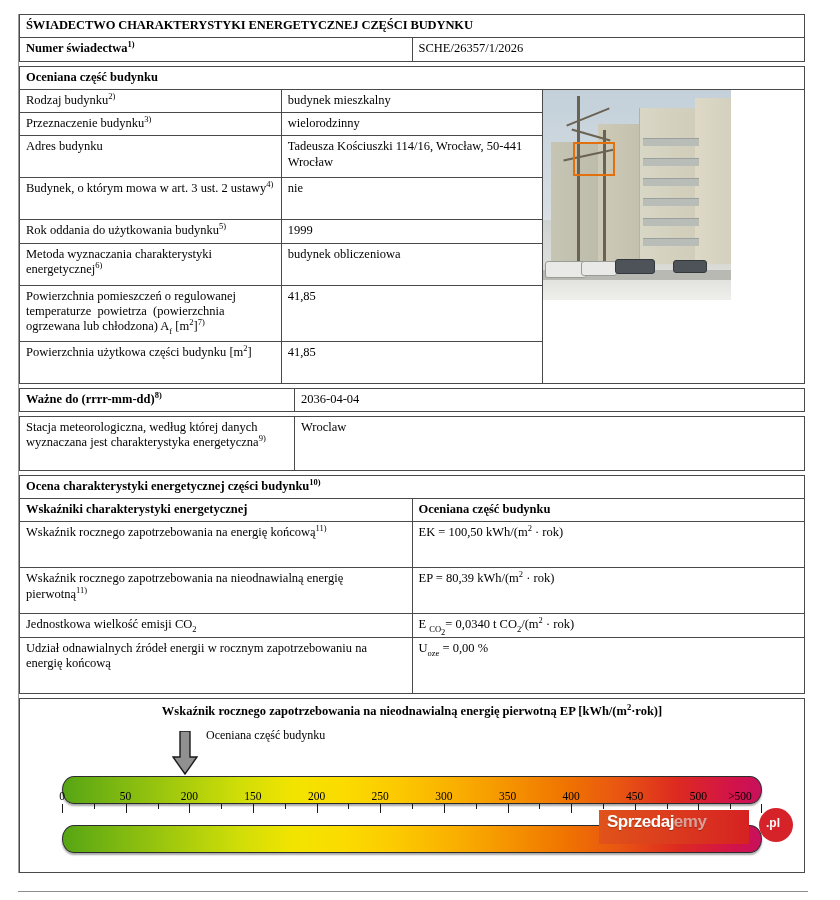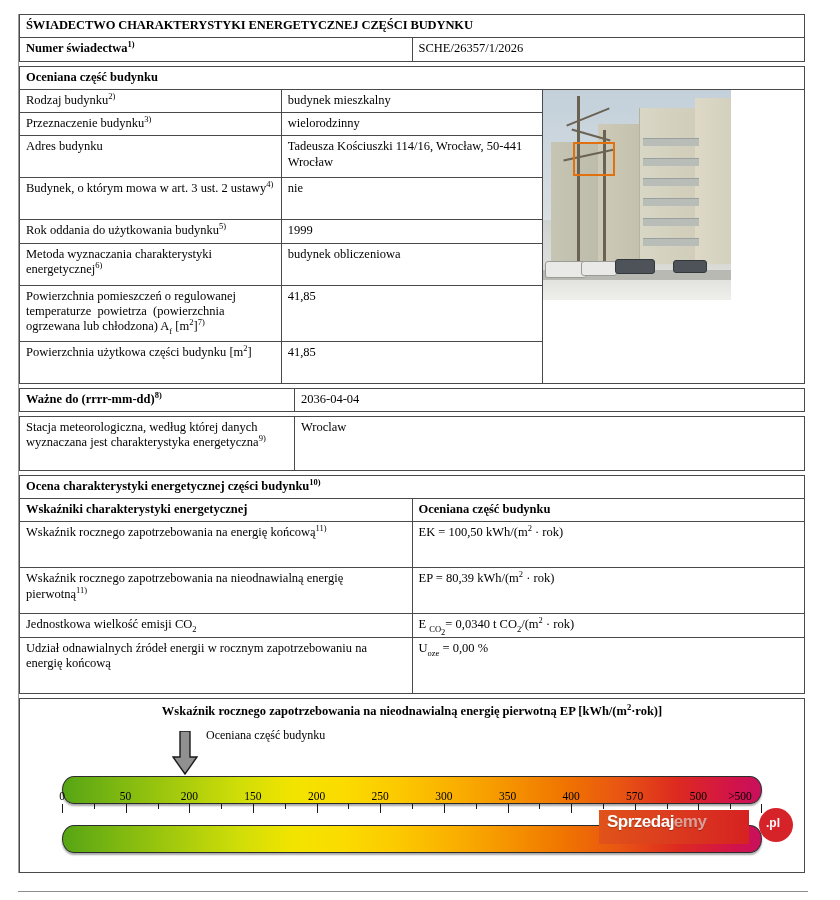--- a/index.html
+++ b/index.html
@@ -354,21 +354,21 @@
         <div class="ticklabels" style="margin-top:-34px;">
           <span class="tlabel" style="left:0px;">0</span>
           <span class="tlabel" style="left:63.6px;">50</span>
           <span class="tlabel" style="left:127.3px;">200</span>
           <span class="tlabel" style="left:190.9px;">150</span>
           <span class="tlabel" style="left:254.5px;">200</span>
           <span class="tlabel" style="left:318.2px;">250</span>
           <span class="tlabel" style="left:381.8px;">300</span>
           <span class="tlabel" style="left:445.5px;">350</span>
           <span class="tlabel" style="left:509.1px;">400</span>
-          <span class="tlabel" style="left:572.7px;">570</span>
+          <span class="tlabel" style="left:572.7px;">450</span>
           <span class="tlabel" style="left:636.4px;">500</span>
           <span class="tlabel" style="left:678px;">&gt;500</span>
         </div>
         <div class="bar b2" style="margin-top:20px;"></div>
       </div>
 
       <div class="wm">
         <div class="wm-red"></div>
         <div class="wm-text">Sprzedaj<span class="ghost">emy</span></div>
         <div class="wm-dot">

